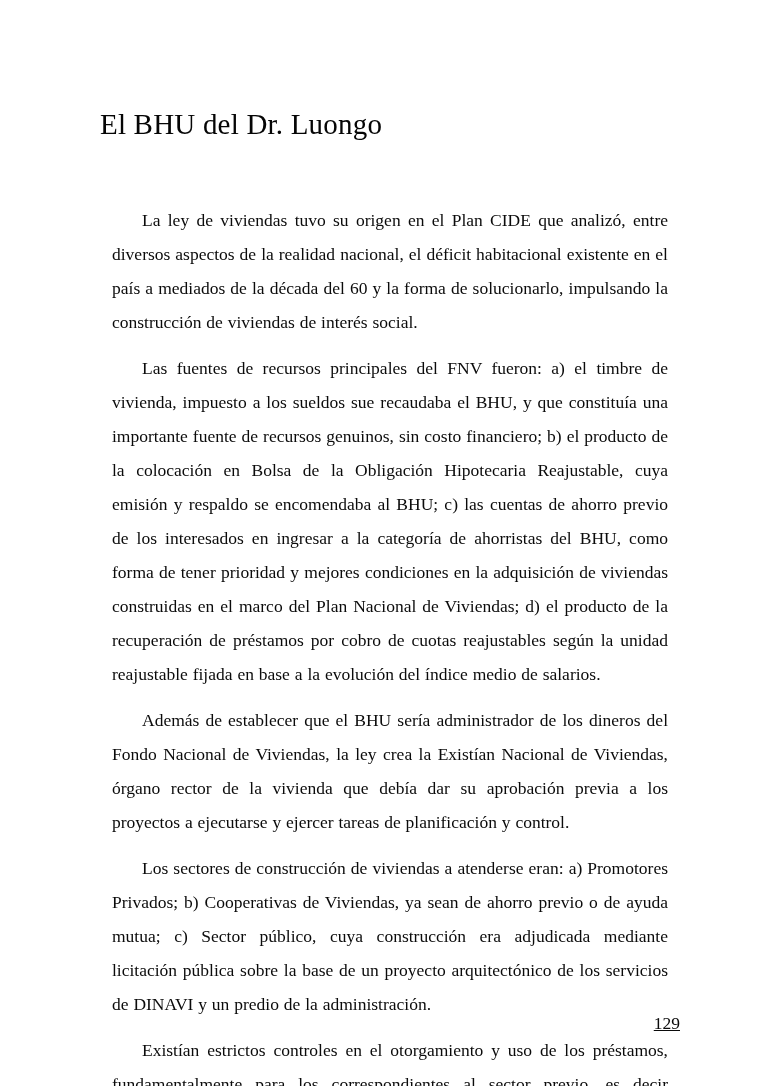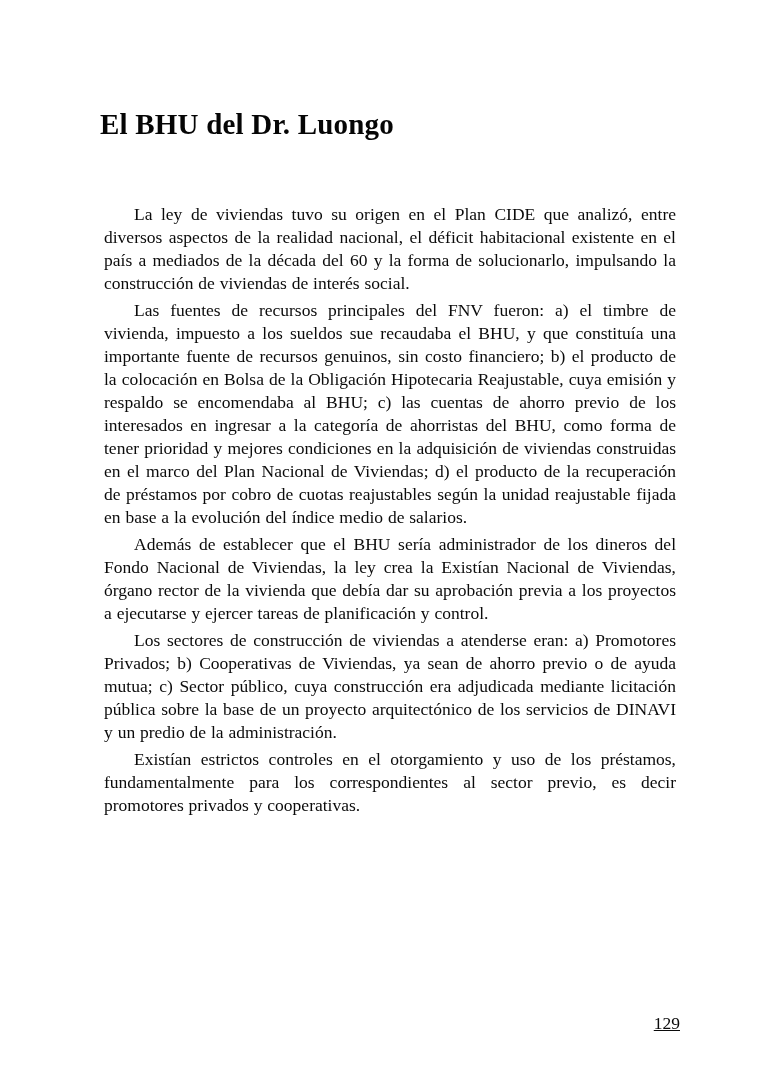--- a/index.html
+++ b/index.html
@@ -14,29 +14,29 @@
     margin: 0 auto;
     background: #ffffff;
     box-sizing: border-box;
     padding: 108px 102px 0 100px;
     font-family: "Liberation Serif", "DejaVu Serif", serif;
     color: #0b0b0b;
     overflow: hidden;
   }
   .chapter-title {
     font-size: 29px;
-    font-weight: bold;
+    font-weight: normal;
     margin: 0 0 62px 0;
     letter-spacing: 0.2px;
     color: #050505;
   }
   .body-text p {
-    margin: 4px;
+    margin: 12px;
     font-size: 17.5px;
-    line-height: 23px;
+    line-height: 34px;
     text-align: justify;
     text-indent: 30px;
     word-spacing: 0.5px;
   }
   .page-number {
     position: absolute;
     right: 102px;
     bottom: 52px;
     font-size: 17.5px;
     color: #0b0b0b;

